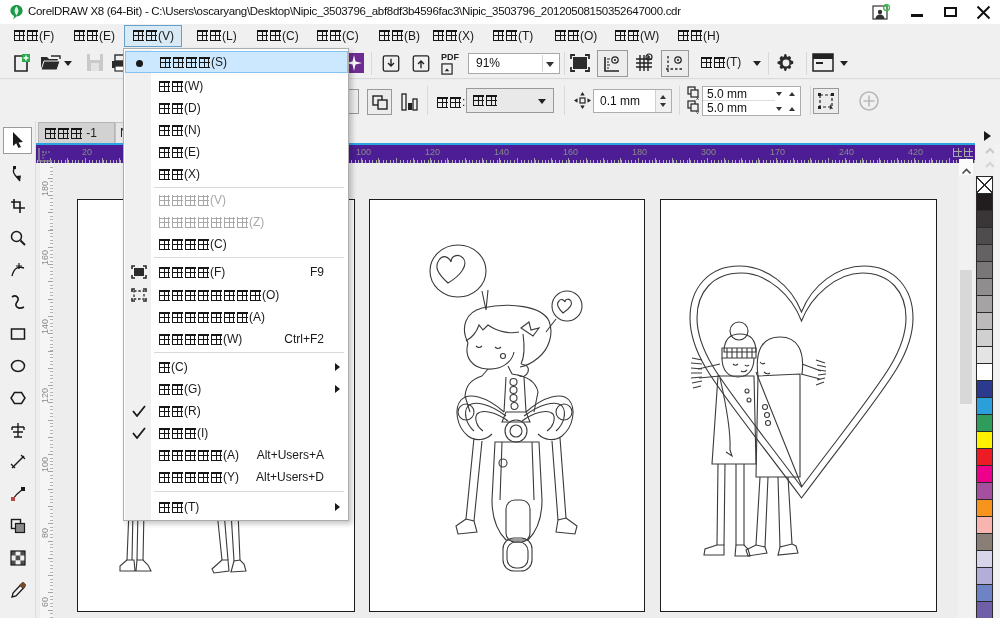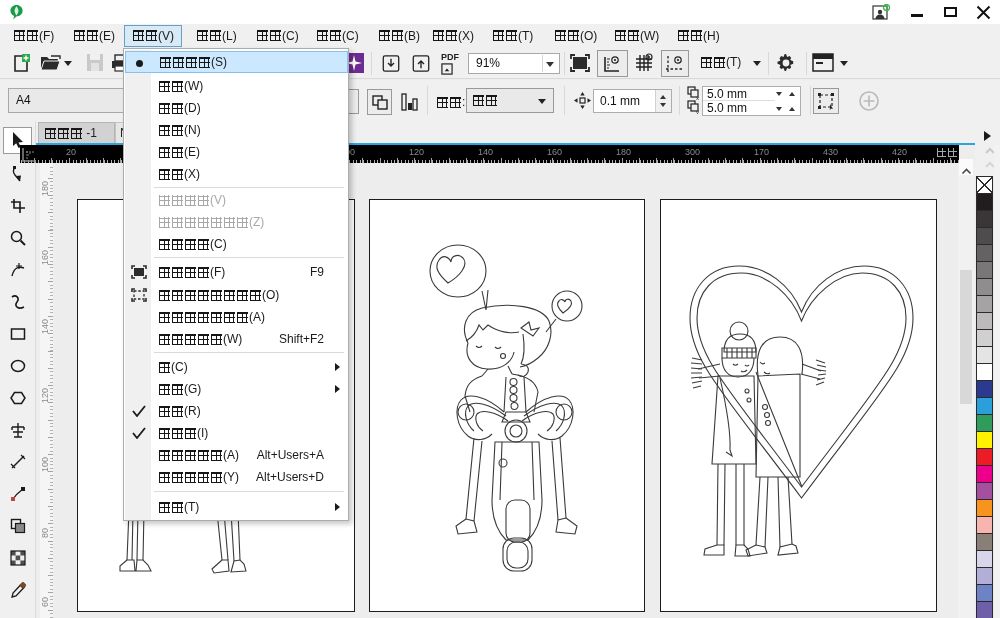--- a/index.html
+++ b/index.html
@@ -26,21 +26,21 @@
 #tb1{left:0;top:48px;width:1000px;height:31px;background:#f0f0f0;border-bottom:1px solid #d9d9d9;}
 #tb2{left:0;top:80px;width:1000px;height:41px;background:#f0f0f0;}
 .sep1{position:absolute;top:4px;width:1px;height:23px;background:#d8d8d8;}
 .sep2{position:absolute;top:6px;width:1px;height:29px;background:#d8d8d8;}
 
 #tabbar{left:0;top:121px;width:1000px;height:22px;background:#f0f0f0;}
 #bluline{left:36px;top:143px;width:939px;height:2px;background:#2aa5df;}
 
 #toolbox{left:0;top:121px;width:36px;height:497px;background:#f0f0f0;border-right:1px solid #dcdcdc;}
 
-#hruler{left:20px;top:145px;width:939px;height:18px;background:#000000;}
+#hruler{left:36px;top:145px;width:939px;height:18px;background:#4c1d95;}
 #vruler{left:40px;top:163px;width:13px;height:455px;background:#f5f5f5;}
 .rnum{position:absolute;font-size:9px;color:#8a8a8a;}
 .vnum{position:absolute;font-size:9px;color:#8a8a8a;writing-mode:vertical-rl;transform:rotate(180deg);left:0px;}
 
 #canvas{left:36px;top:163px;width:922px;height:455px;background:#ededed;}
 .page{position:absolute;background:#fff;border:1px solid #1c1c1c;}
 
 #vsb{left:958px;top:163px;width:16px;height:455px;background:#f1f1f1;}
 #vsb .btn{position:absolute;left:1px;top:-4px;width:14px;height:16px;background:#fbfbfb;color:#444;font-size:10px;text-align:center;line-height:16px;}
 #vsb .thumb{position:absolute;left:2px;top:107px;width:12px;height:134px;background:#d8d8d8;}
@@ -62,20 +62,21 @@
 svg{display:block;}
 .ticon{position:absolute;}
 </style>
 </head>
 <body>
 <div class="abs" id="title">
  <svg class="abs" style="left:8px;top:4px" width="17" height="17" viewBox="0 0 17 17">
       <path d="M8.5 1C4.9 1 2.4 3.6 2.4 6.8c0 2.6 1.8 4.4 3.8 5.2l-1 3.6 3.2-3.1c3.4-.1 6.2-2.6 6.2-5.7C14.6 3.6 12.1 1 8.5 1z" fill="#1b9a48"></path>
       <path d="M8.5 2.2c-1.2 1.4-2 4-2 4.6 0 .6.8 3.2 2 4.6 1.2-1.4 2-4 2-4.6 0-.6-.8-3.2-2-4.6z" fill="#fff" opacity=".85"></path>
     </svg>
+ <div class="txt">CorelDRAW X8 (64-Bit) - C:\Users\oscaryang\Desktop\Nipic_3503796_abf8df3b4596fac3\Nipic_3503796_20120508150352647000.cdr</div>
  <svg class="abs" style="left:872px;top:4px" width="19" height="17" viewBox="0 0 19 17">
       <rect x="1" y="2" width="14" height="13" fill="none" stroke="#333" stroke-width="1.2"></rect>
       <circle cx="8" cy="8" r="2.2" fill="#333"></circle>
       <path d="M3.5 15c0-3 2-4.5 4.5-4.5s4.5 1.5 4.5 4.5z" fill="#333"></path>
       <circle cx="14.5" cy="3.5" r="3" fill="none" stroke="#3cb54a" stroke-width="1.3"></circle>
       <line x1="14.5" y1="0.5" x2="14.5" y2="3.5" stroke="#3cb54a" stroke-width="1.3"></line>
     </svg>
  <div class="abs" style="left:911px;top:14px;width:12px;height:3px;background:#111"></div>
  <div class="abs" style="left:944px;top:7px;width:13px;height:10px;border:2px solid #111"></div>
  <svg class="abs" style="left:976px;top:5px" width="15" height="15" viewBox="0 0 15 15">
@@ -170,21 +171,20 @@
       <circle cx="11" cy="11" r="3.4" fill="#f0f0f0"></circle>
     </svg>
  <svg class="ticon" style="left:812px;top:5px" width="22" height="20" viewBox="0 0 22 20">
       <rect x="1" y="1" width="20" height="17" fill="none" stroke="#222" stroke-width="1.5"></rect>
       <rect x="1" y="1" width="20" height="5" fill="#222"></rect>
       <rect x="4" y="9" width="7" height="2" fill="#222"></rect>
     </svg>
  <div class="abs" style="left:840px;top:13px;width:0;height:0;border-top:5px solid #222;border-left:4px solid transparent;border-right:4px solid transparent"></div>
 </div>
 <div class="abs" id="tb2">
- <div class="abs" style="left:8px;top:8px;width:152px;height:25px;background:#e9e9e9;border:1px solid #a8a8a8;font-size:12px;color:#111;line-height:23px;padding-left:7px">A4</div>
  <div class="abs" style="left:337px;top:9px;width:22px;height:25px;background:#ececec;border:1px solid #999"></div>
  <div class="abs" style="left:367px;top:9px;width:25px;height:26px;background:#ececec;border:1px solid #999"></div>
  <svg class="ticon" style="left:372px;top:15px" width="16" height="15" viewBox="0 0 16 15">
       <rect x="1" y="1" width="9" height="9" fill="#ececec" stroke="#222" stroke-width="1.4"></rect>
       <rect x="6" y="5" width="9" height="9" fill="#ececec" stroke="#222" stroke-width="1.4"></rect>
     </svg>
  <svg class="ticon" style="left:401px;top:13px" width="17" height="18" viewBox="0 0 17 18">
       <rect x="1" y="1" width="4" height="16" fill="none" stroke="#222" stroke-width="1.3"></rect>
       <rect x="7" y="10" width="4" height="7" fill="#222"></rect>
       <rect x="12" y="6" width="4" height="11" fill="none" stroke="#222" stroke-width="1.3"></rect>
@@ -312,21 +312,21 @@
     <span class="rnum" style="left:115px;top:2px">40</span>
     <span class="rnum" style="left:184px;top:2px">60</span>
     <span class="rnum" style="left:253px;top:2px">80</span>
     <span class="rnum" style="left:320px;top:2px">100</span>
     <span class="rnum" style="left:389px;top:2px">120</span>
     <span class="rnum" style="left:458px;top:2px">140</span>
     <span class="rnum" style="left:527px;top:2px">160</span>
     <span class="rnum" style="left:596px;top:2px">180</span>
     <span class="rnum" style="left:665px;top:2px">300</span>
     <span class="rnum" style="left:734px;top:2px">170</span>
-    <span class="rnum" style="left:803px;top:2px">430</span>
+    <span class="rnum" style="left:803px;top:2px">240</span>
     <span class="rnum" style="left:872px;top:2px">420</span>
  <span class="row cg" style="position:absolute;left:916px;top:3px">
       <span class="c" style="width:9px;height:9px"></span>
       <span class="c" style="width:9px;height:9px"></span>
     </span>
  <svg class="ticon" style="left:2px;top:2px" width="15" height="15" viewBox="0 0 15 15">
       <path d="M1 1v13h13" fill="none" stroke="#8a8a8a" stroke-width="1.5"></path>
       <path d="M4 11h2M4 8h3M4 5h2M11 4v2M8 4v3M5 4v2" stroke="#8a8a8a" stroke-width="1"></path>
     </svg>
 </div>
@@ -513,21 +513,21 @@
         <rect x="3" y="3" width="10" height="8" fill="none" stroke="#2b2b2b" stroke-width="1.3" stroke-dasharray="2.5 1.8"></rect>
         <path d="M1 4V1h3M12 1h3v3M15 10v3h-3M4 13H1v-3" fill="none" stroke="#2b2b2b" stroke-width="1.6"></path>
       </svg>
       <span class="lbl"><span class="c"></span><span class="c"></span><span class="c"></span><span class="c"></span><span class="c"></span><span class="c"></span><span class="c"></span><span class="c"></span>(O)</span>
     </div>
  <div class="mrow" style="top:257px">
       <span class="lbl"><span class="c"></span><span class="c"></span><span class="c"></span><span class="c"></span><span class="c"></span><span class="c"></span><span class="c"></span>(A)</span>
     </div>
  <div class="mrow" style="top:279px">
       <span class="lbl"><span class="c"></span><span class="c"></span><span class="c"></span><span class="c"></span><span class="c"></span>(W)</span>
-      <span class="sc">Shift+F2</span>
+      <span class="sc">Ctrl+F2</span>
     </div>
  <div class="msep" style="top:303px"></div>
  <div class="mrow" style="top:307px">
       <span class="lbl"><span class="c"></span>(C)</span>
       <span class="arr"></span>
     </div>
  <div class="mrow" style="top:329px">
       <span class="lbl"><span class="c"></span><span class="c"></span>(G)</span>
       <span class="arr"></span>
     </div>

